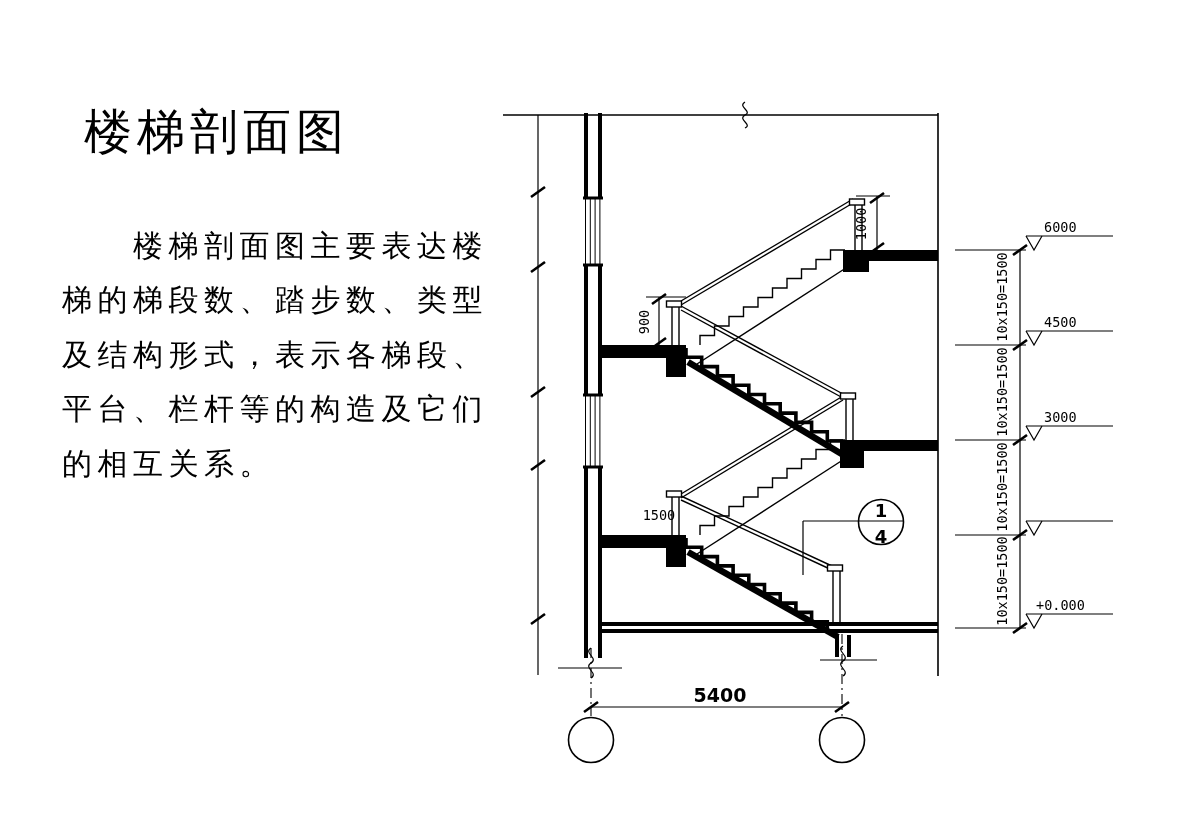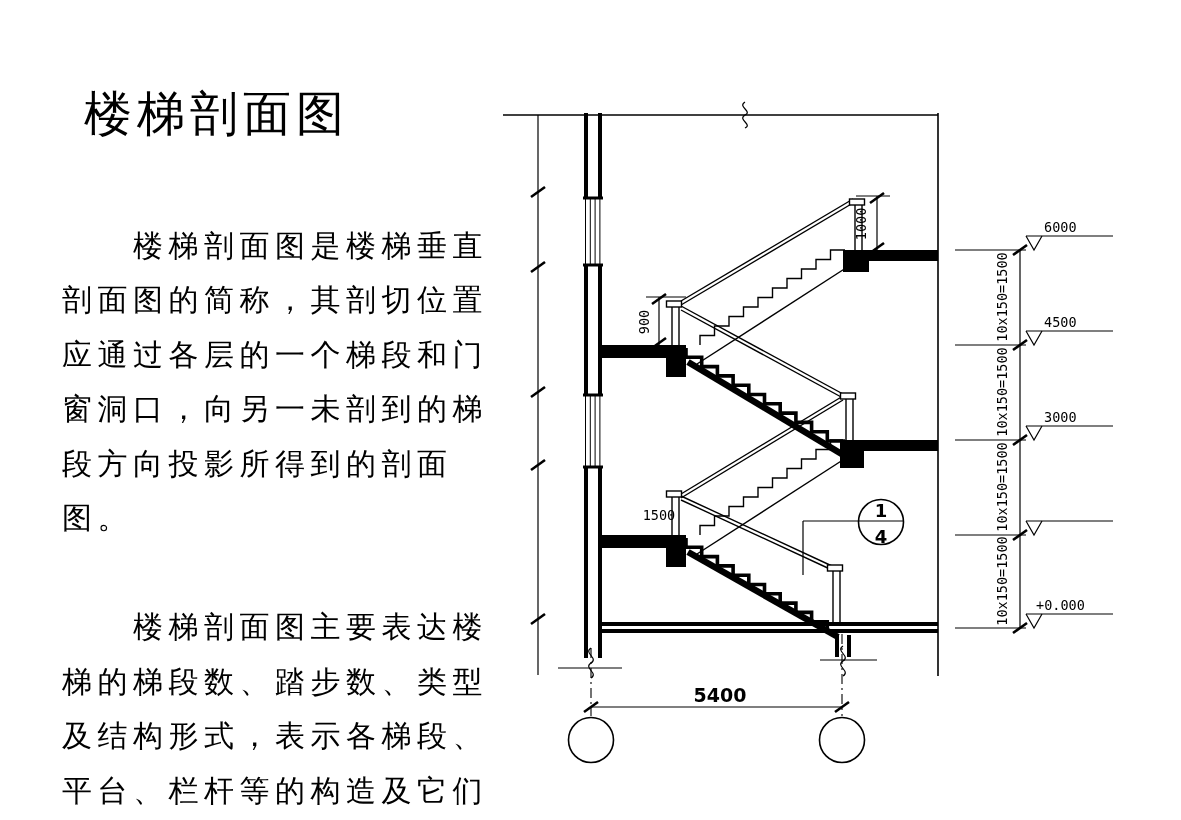--- a/index.html
+++ b/index.html
@@ -1,18 +1,18 @@
 <!DOCTYPE html>
 <html><head>
 <meta charset="utf-8">
 <style>
   html,body{margin:0;padding:0;background:#888;}
   .page{position:relative;width:1181px;height:820px;background:#ffffff;overflow:hidden;
         font-family:"DejaVu Serif","Liberation Serif",serif;color:#000;}
-  .slide-title{position:absolute;left:84px;top:82px;font-size:48px;letter-spacing:5px;
+  .slide-title{position:absolute;left:84px;top:100px;font-size:48px;letter-spacing:5px;
         font-weight:500;white-space:nowrap;}
   .slide-body{position:absolute;left:62px;top:164px;width:452px;font-size:30px;
         line-height:54.5px;letter-spacing:5.5px;white-space:pre-line;}
   .slide-body p{margin:0;white-space:pre-line;}
   svg{position:absolute;left:0;top:0;}
   svg text{fill:#000;font-family:"DejaVu Sans Mono","Liberation Mono",monospace;font-size:13.5px;}
   svg .big{font-family:"DejaVu Sans","Liberation Sans",sans-serif;font-weight:bold;font-size:19px;}
   svg .det{font-family:"DejaVu Sans","Liberation Sans",sans-serif;font-weight:bold;font-size:18px;}
   .thin{stroke:#000;stroke-width:1.2;fill:none;}
   .med{stroke:#000;stroke-width:1.6;fill:none;}
@@ -29,26 +29,20 @@
   .winl{stroke:#000;stroke-width:1;fill:none;}
 </style>
 </head>
 <body>
 
 <div class="page">
 
   <div class="slide-title">楼梯剖面图</div>
 
   <div class="slide-body">
-    <p>　　楼梯剖面图是楼梯垂直
-剖面图的简称，其剖切位置
-应通过各层的一个梯段和门
-窗洞口，向另一未剖到的梯
-段方向投影所得到的剖面
-图。</p>
     <p>　　楼梯剖面图主要表达楼
 梯的梯段数、踏步数、类型
 及结构形式，表示各梯段、
 平台、栏杆等的构造及它们
 的相互关系。</p>
   </div>
 
   <svg width="1181" height="820" viewBox="0 0 1181 820">
 
     <g>

